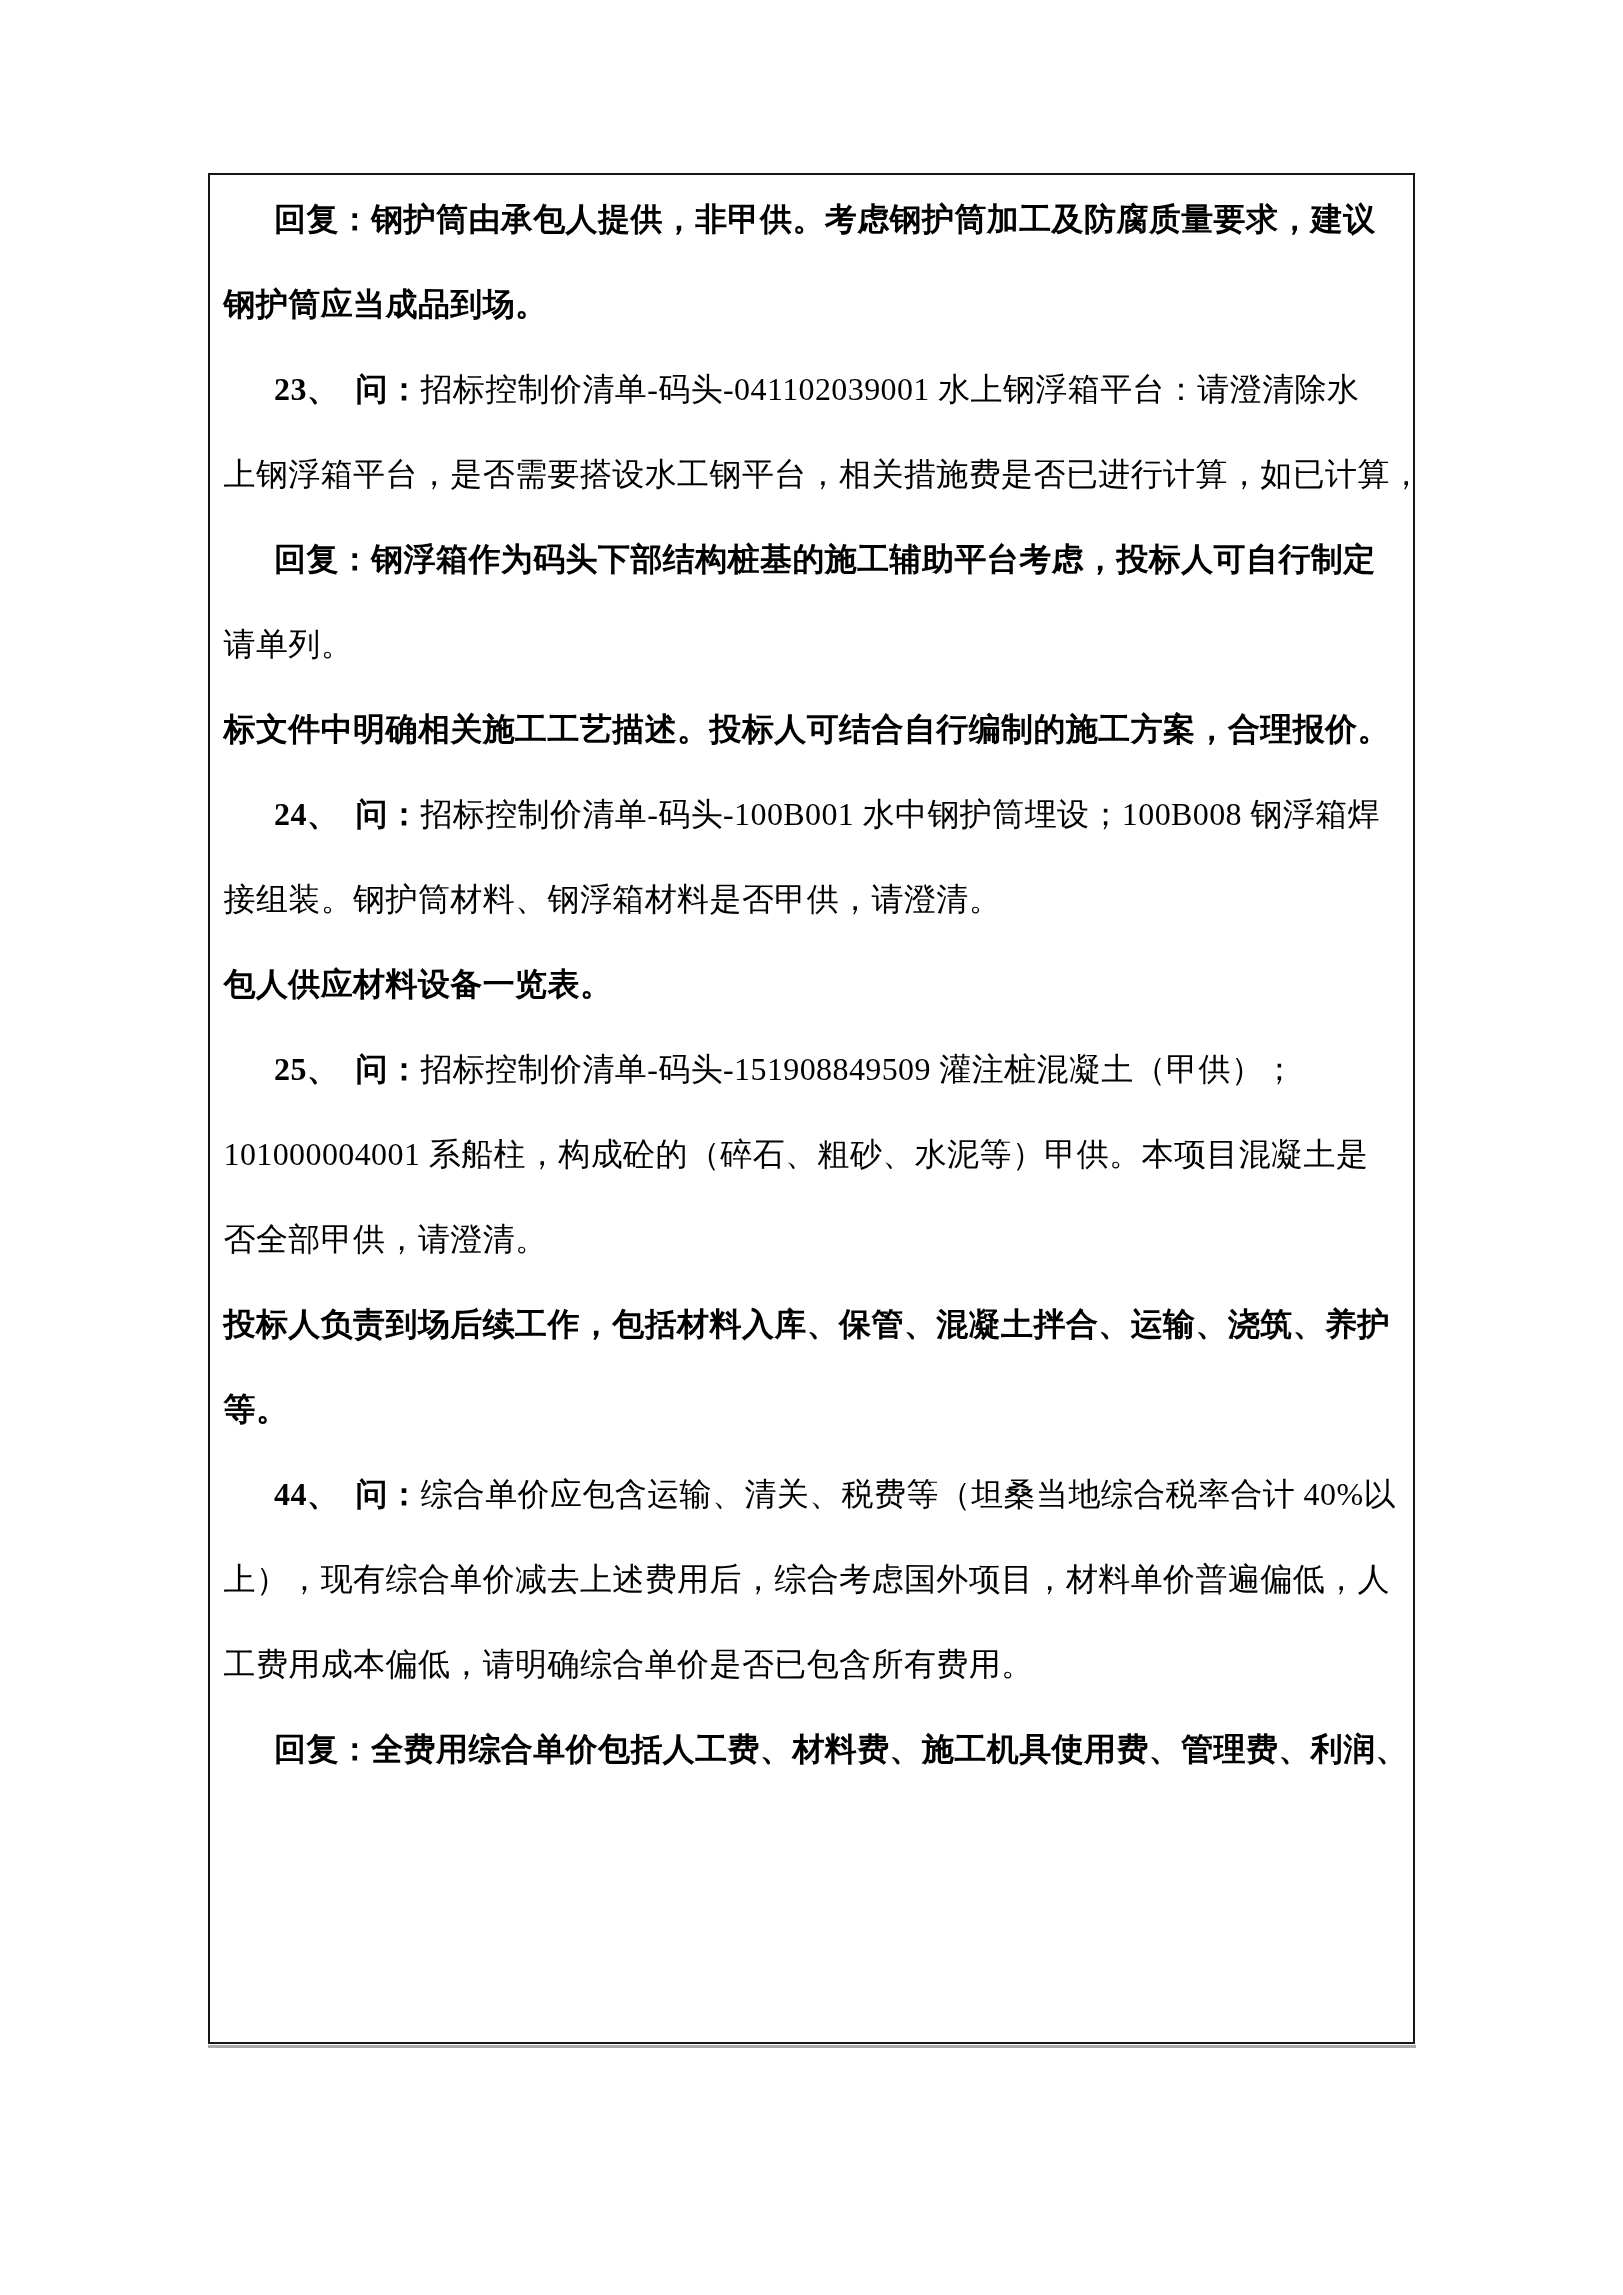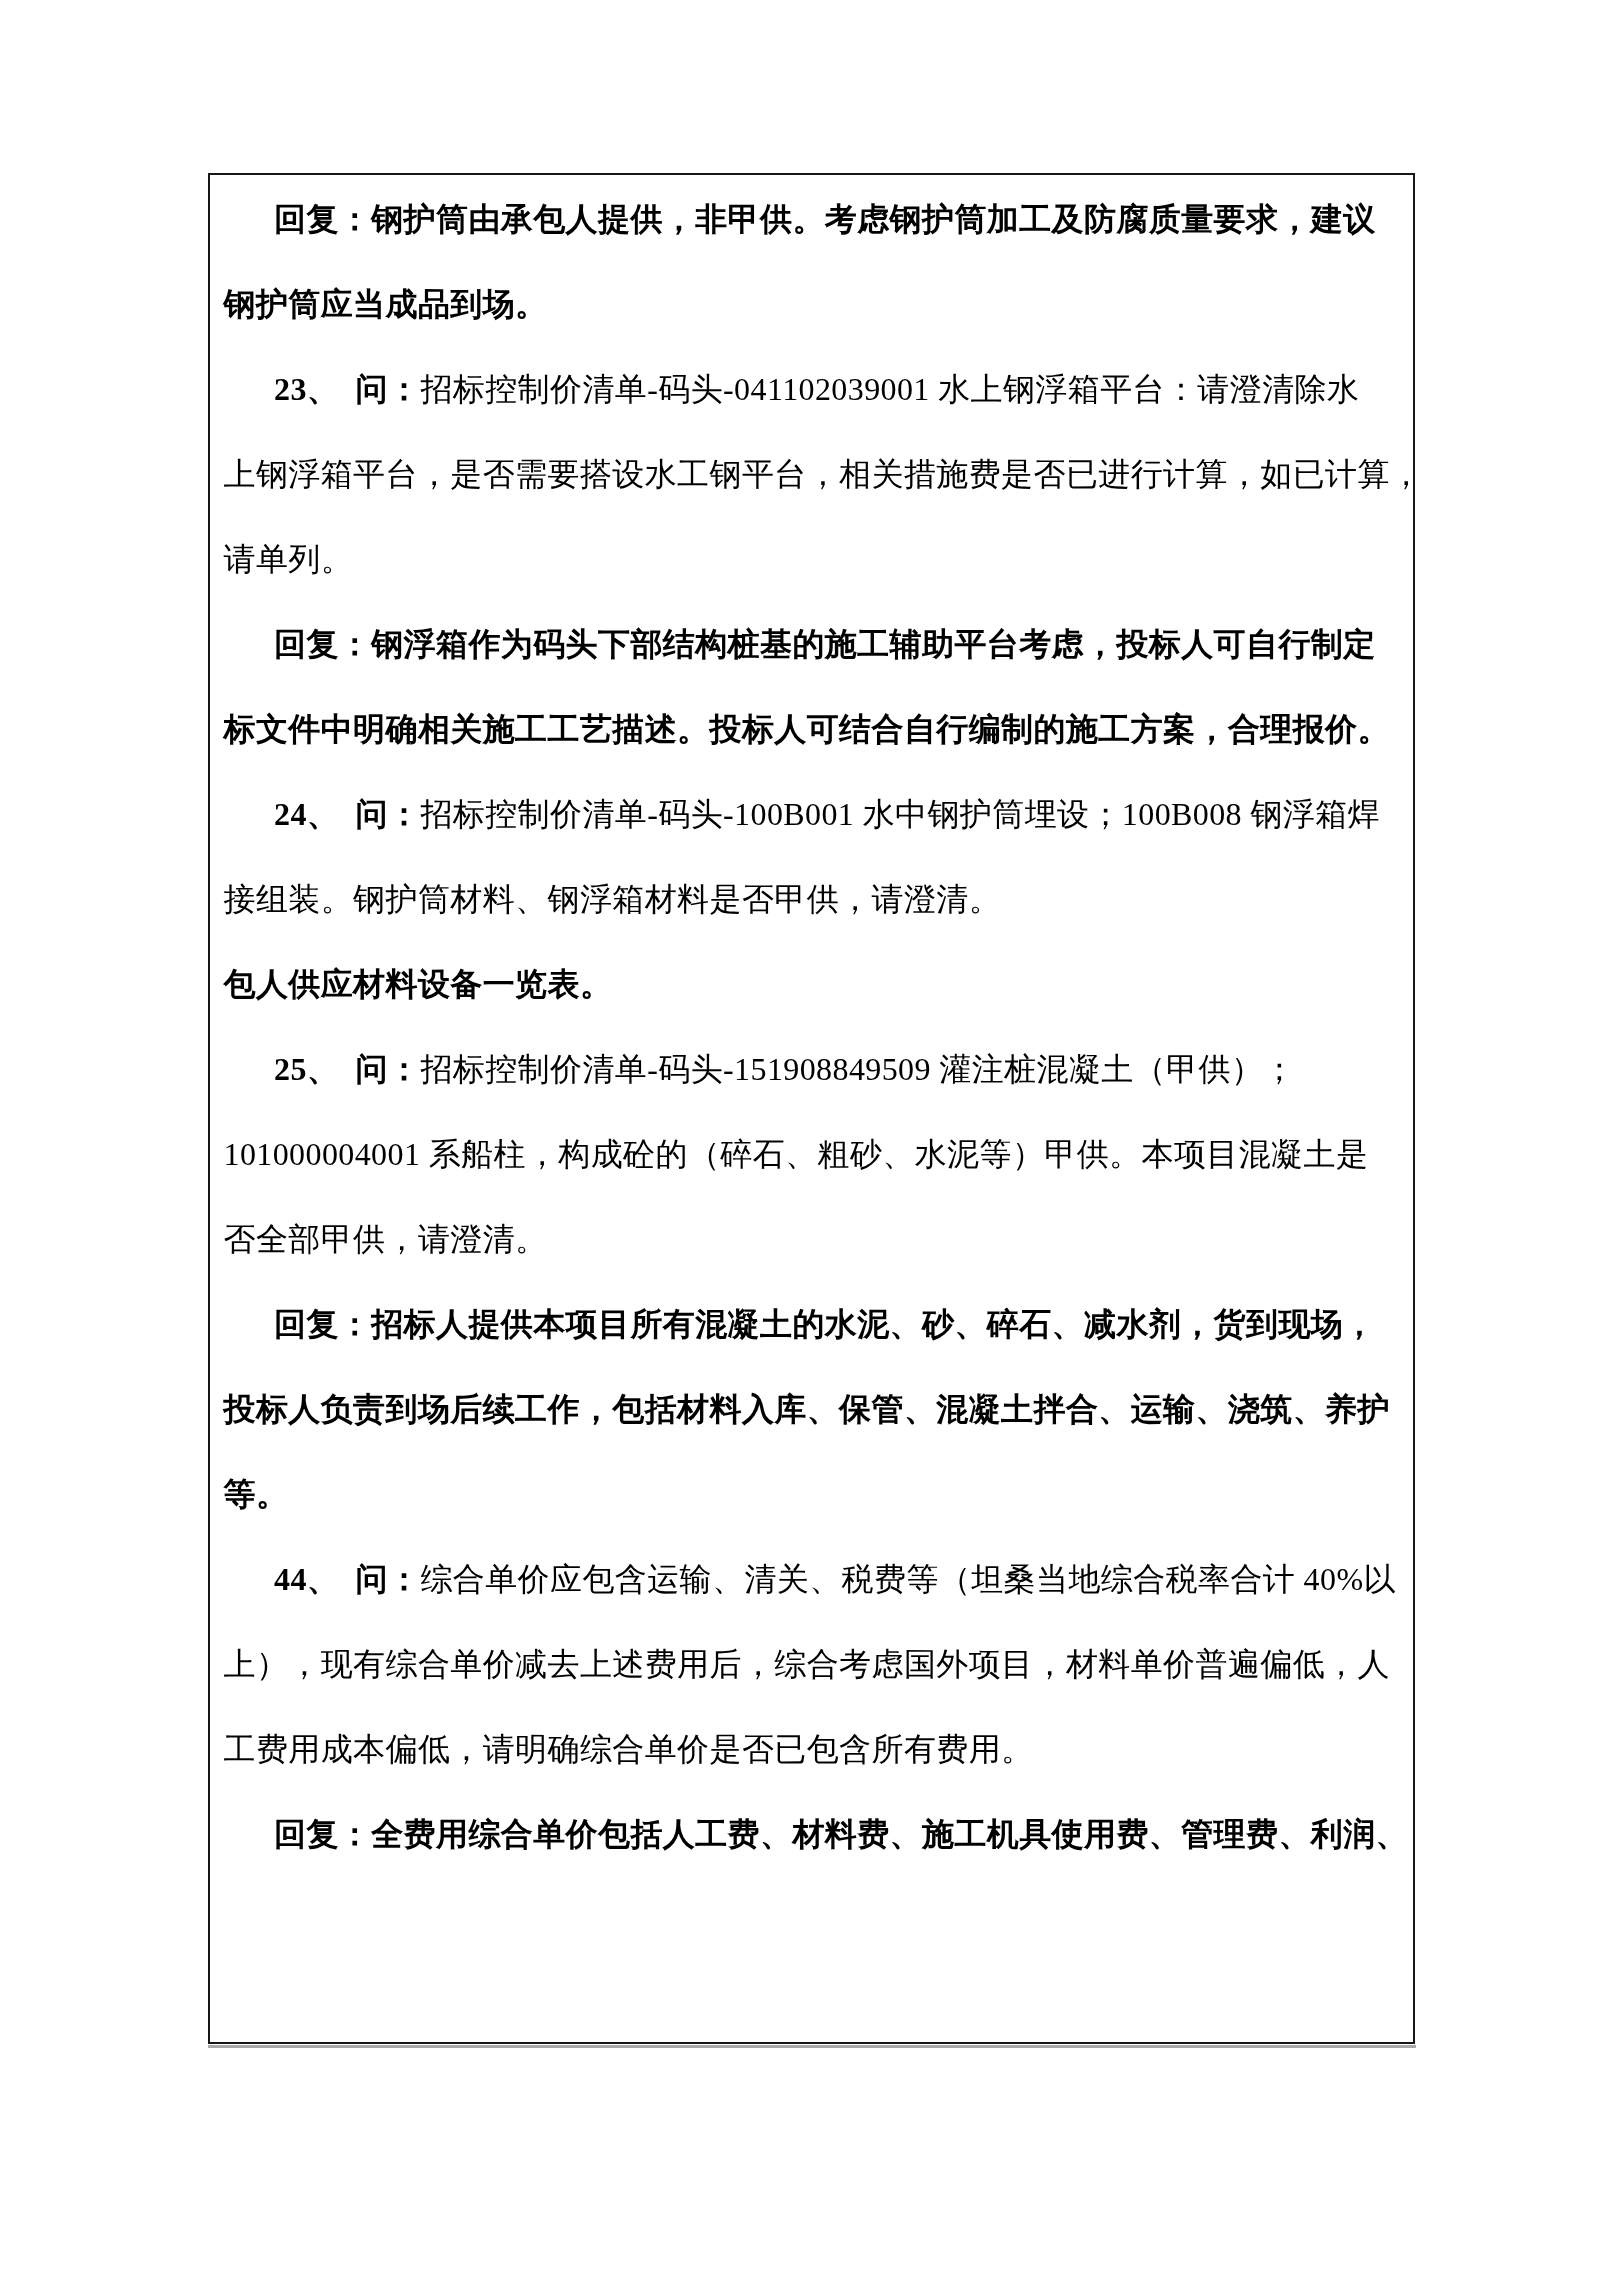--- a/index.html
+++ b/index.html
@@ -63,30 +63,29 @@
 </head>
 <body>
 
 <div class="page">
   <div class="doc-box">
     <div class="doc-body" id="doc-body">
         <div class="line indent"><span class="seg bold">回复：钢护筒由承包人提供，非甲供。考虑钢护筒加工及防腐质量要求，建议</span></div>
         <div class="line"><span class="seg bold">钢护筒应当成品到场。</span></div>
         <div class="line indent"><span class="seg bold">23、 问：</span><span class="seg">招标控制价清单-码头-041102039001 水上钢浮箱平台：请澄清除水</span></div>
         <div class="line"><span class="seg">上钢浮箱平台，是否需要搭设水工钢平台，相关措施费是否已进行计算，如已计算，</span></div>
+        <div class="line indent"><span class="seg bold">回复：钢浮箱作为码头下部结构桩基的施工辅助平台考虑，投标人可自行制定</span></div>
         <div class="line"><span class="seg">请单列。</span></div>
-        <div class="line indent"><span class="seg bold">回复：钢浮箱作为码头下部结构桩基的施工辅助平台考虑，投标人可自行制定</span></div>
         <div class="line"><span class="seg bold">标文件中明确相关施工工艺描述。投标人可结合自行编制的施工方案，合理报价。</span></div>
         <div class="line indent"><span class="seg bold">24、 问：</span><span class="seg">招标控制价清单-码头-100B001 水中钢护筒埋设；100B008 钢浮箱焊</span></div>
         <div class="line"><span class="seg">接组装。钢护筒材料、钢浮箱材料是否甲供，请澄清。</span></div>
         <div class="line"><span class="seg bold">包人供应材料设备一览表。</span></div>
         <div class="line indent"><span class="seg bold">25、 问：</span><span class="seg">招标控制价清单-码头-151908849509 灌注桩混凝土（甲供）；</span></div>
         <div class="line"><span class="seg">101000004001 系船柱，构成砼的（碎石、粗砂、水泥等）甲供。本项目混凝土是</span></div>
         <div class="line"><span class="seg">否全部甲供，请澄清。</span></div>
-        <div class="line indent"><span class="seg bold">回复：招标人提供本项目所有混凝土的水泥、砂、碎石、减水剂，货到现场，</span></div>
         <div class="line"><span class="seg bold">投标人负责到场后续工作，包括材料入库、保管、混凝土拌合、运输、浇筑、养护</span></div>
         <div class="line"><span class="seg bold">等。</span></div>
         <div class="line indent"><span class="seg bold">44、 问：</span><span class="seg">综合单价应包含运输、清关、税费等（坦桑当地综合税率合计 40%以</span></div>
         <div class="line"><span class="seg">上），现有综合单价减去上述费用后，综合考虑国外项目，材料单价普遍偏低，人</span></div>
         <div class="line"><span class="seg">工费用成本偏低，请明确综合单价是否已包含所有费用。</span></div>
         <div class="line indent"><span class="seg bold">回复：全费用综合单价包括人工费、材料费、施工机具使用费、管理费、利润、</span></div>
       </div>
   </div>
 </div>
 

